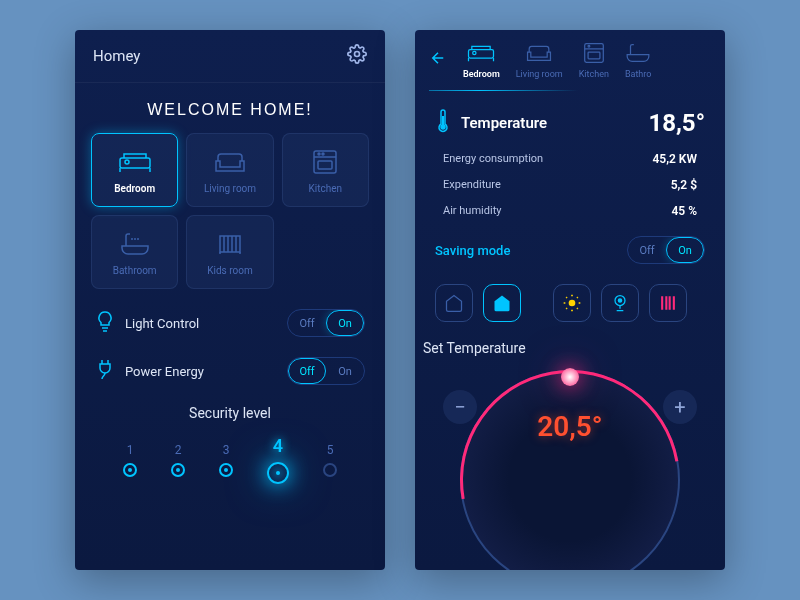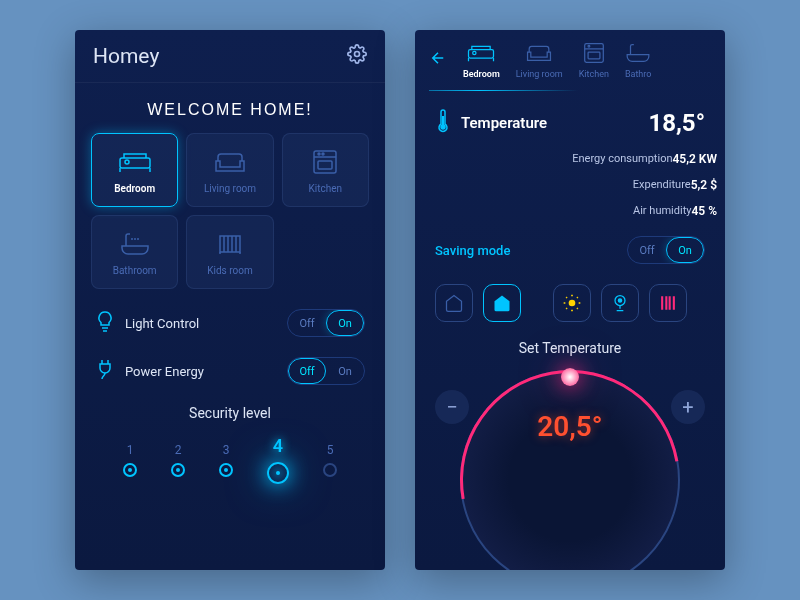--- a/index.html
+++ b/index.html
@@ -1,19 +1,19 @@
 <!DOCTYPE html>
 <html><head>
 <meta charset="utf-8">
 <style>
 *{margin:0;padding:0;box-sizing:border-box;font-family:-apple-system,BlinkMacSystemFont,"Segoe UI",Roboto,sans-serif}
 body{background:#6692c0;width:800px;height:600px;display:flex;justify-content:center;align-items:center;gap:30px}
 .phone{width:310px;height:540px;background:linear-gradient(180deg,#0e1f4e 0%,#0b1940 100%);border-radius:4px;overflow:hidden;position:relative;box-shadow:0 10px 40px rgba(0,0,0,0.3)}
 .header{display:flex;justify-content:space-between;align-items:center;padding:14px 18px;border-bottom:1px solid rgba(255,255,255,0.05)}
-.app-title{color:#dde5f5;font-size:21px;font-weight:400}
+.app-title{color:#dde5f5;font-size:15px;font-weight:400}
 .gear{color:#9fb5e8;cursor:pointer}
 .welcome{text-align:center;color:#fff;font-size:16px;font-weight:400;letter-spacing:2px;padding:18px 0 14px;font-family:"Arial Black",sans-serif}
 .rooms{display:grid;grid-template-columns:repeat(3,1fr);gap:8px;padding:0 16px}
 .room{background:rgba(30,50,100,0.4);border:1px solid rgba(60,90,150,0.3);border-radius:8px;height:74px;display:flex;flex-direction:column;align-items:center;justify-content:center;gap:6px;cursor:pointer}
 .room.active{border:1px solid #00c4ff;box-shadow:0 0 12px rgba(0,196,255,0.4)}
 .room-icon{color:#3a5fa8;height:30px;display:flex;align-items:center}
 .room.active .room-icon{color:#00c4ff}
 .room-label{color:#4a6bb5;font-size:10px}
 .room.active .room-label{color:#fff;font-weight:600}
 .ctrl-row{display:flex;align-items:center;justify-content:space-between;padding:10px 20px}
@@ -43,33 +43,33 @@
 .tab-icon{color:#3a5fa8;height:26px;display:flex;align-items:center}
 .tab.active .tab-icon{color:#00c4ff}
 .tab-label{color:#4a6bb5;font-size:9px}
 .tab.active .tab-label{color:#fff;font-weight:600}
 .glow{height:3px;background:radial-gradient(ellipse at 18% center,#00c4ff 0%,transparent 30%);margin:0 14px 8px}
 .temp-main{display:flex;align-items:center;justify-content:space-between;padding:8px 20px}
 .temp-left{display:flex;align-items:center;gap:10px}
 .temp-left .thermo{color:#00c4ff}
 .temp-title{color:#fff;font-size:15px;font-weight:600}
 .temp-val{color:#fff;font-size:24px;font-weight:700}
-.stat-row{display:flex;justify-content:flex-end;padding:6px 8px}
+.stat-row{display:flex;justify-content:space-between;padding:6px 28px}
 .stat-l{color:#b8c5e5;font-size:11px}
 .stat-r{color:#fff;font-size:12px;font-weight:600}
 .save-row{display:flex;justify-content:space-between;align-items:center;padding:12px 20px}
 .save-l{color:#00c4ff;font-size:13px;font-weight:500}
 .modes{display:flex;gap:10px;padding:8px 20px;align-items:center}
 .mode{width:38px;height:38px;border:1px solid #2a4580;border-radius:10px;display:flex;align-items:center;justify-content:center;cursor:pointer;color:#3a5fa8}
 .mode.active{border-color:#00c4ff;color:#00c4ff}
 .mode.sun{color:#ffd400}
 .mode.cam{color:#00c4ff}
 .mode.heat{color:#ff2a7a}
 .mgap{width:12px}
-.set-temp{text-align:center;padding:10px 0}
+.set-temp{text-align:left;padding:10px 8px}
 .set-title{color:#dde5f5;font-size:14px;margin-bottom:14px}
 .dial-wrap{position:relative;height:120px;display:flex;align-items:flex-start;justify-content:center}
 .dial{position:absolute;bottom:-100px;width:220px;height:220px;border-radius:50%;border:2px solid #2a4580;background:radial-gradient(circle at center,#0a1535 40%,#1a2555 100%)}
 .dial-arc{position:absolute;bottom:-100px;width:220px;height:220px;border-radius:50%;border:3px solid transparent;border-top-color:#ff2a7a;border-left-color:#ff2a7a;transform:rotate(35deg)}
 .knob{position:absolute;top:-2px;left:50%;transform:translateX(-50%);width:18px;height:18px;background:radial-gradient(circle,#fff,#ff2a7a);border-radius:50%;box-shadow:0 0 20px #ff2a7a,0 0 40px rgba(255,42,122,0.5)}
 .set-val{position:absolute;top:40px;font-size:28px;font-weight:600;color:#ff5030;text-shadow:0 0 10px rgba(255,80,48,0.5)}
 .pm{position:absolute;top:20px;width:34px;height:34px;border-radius:50%;background:rgba(30,50,100,0.6);display:flex;align-items:center;justify-content:center;color:#8fa5d8;font-size:20px;cursor:pointer}
 .pm.minus{left:20px}
 .pm.plus{right:20px}
 </style>

